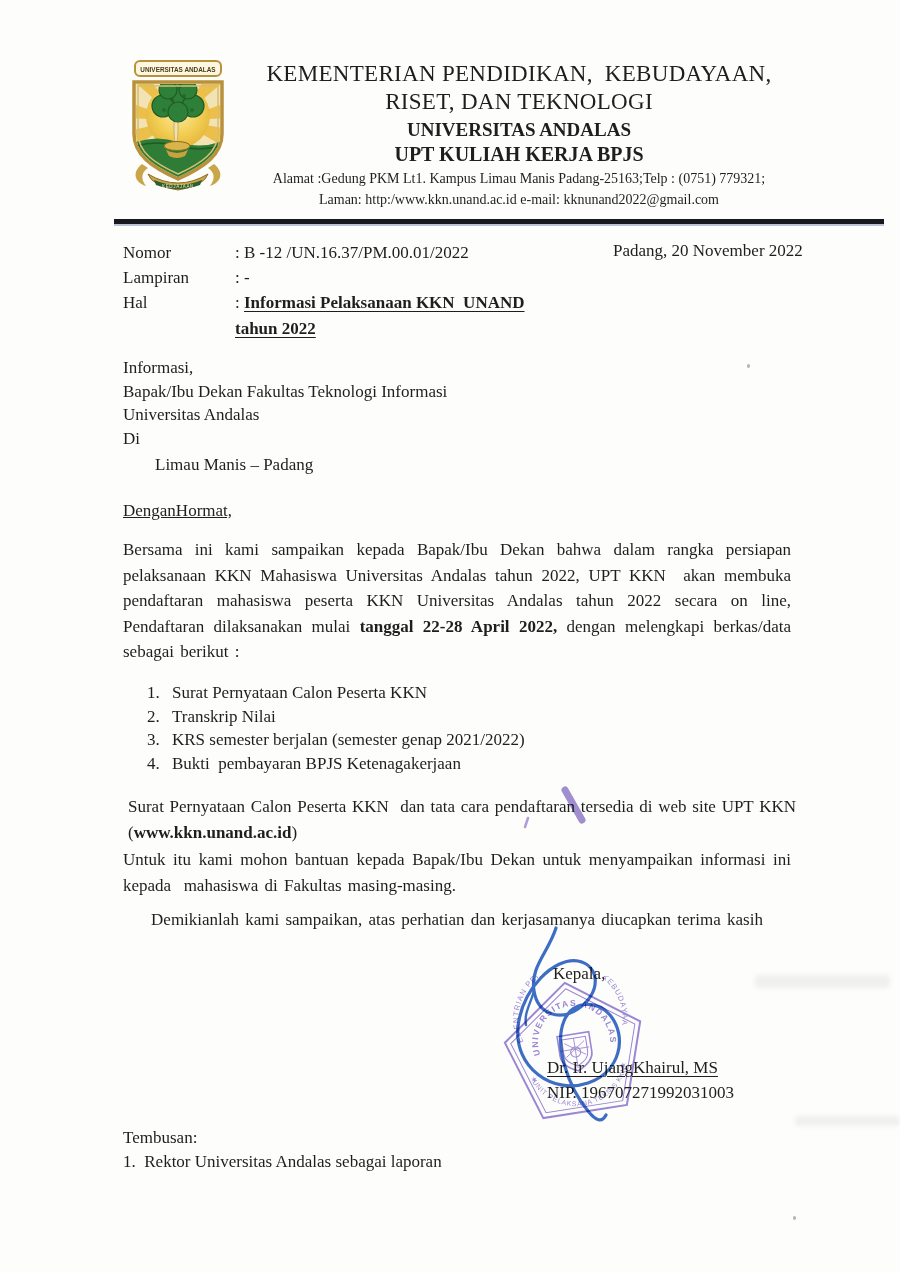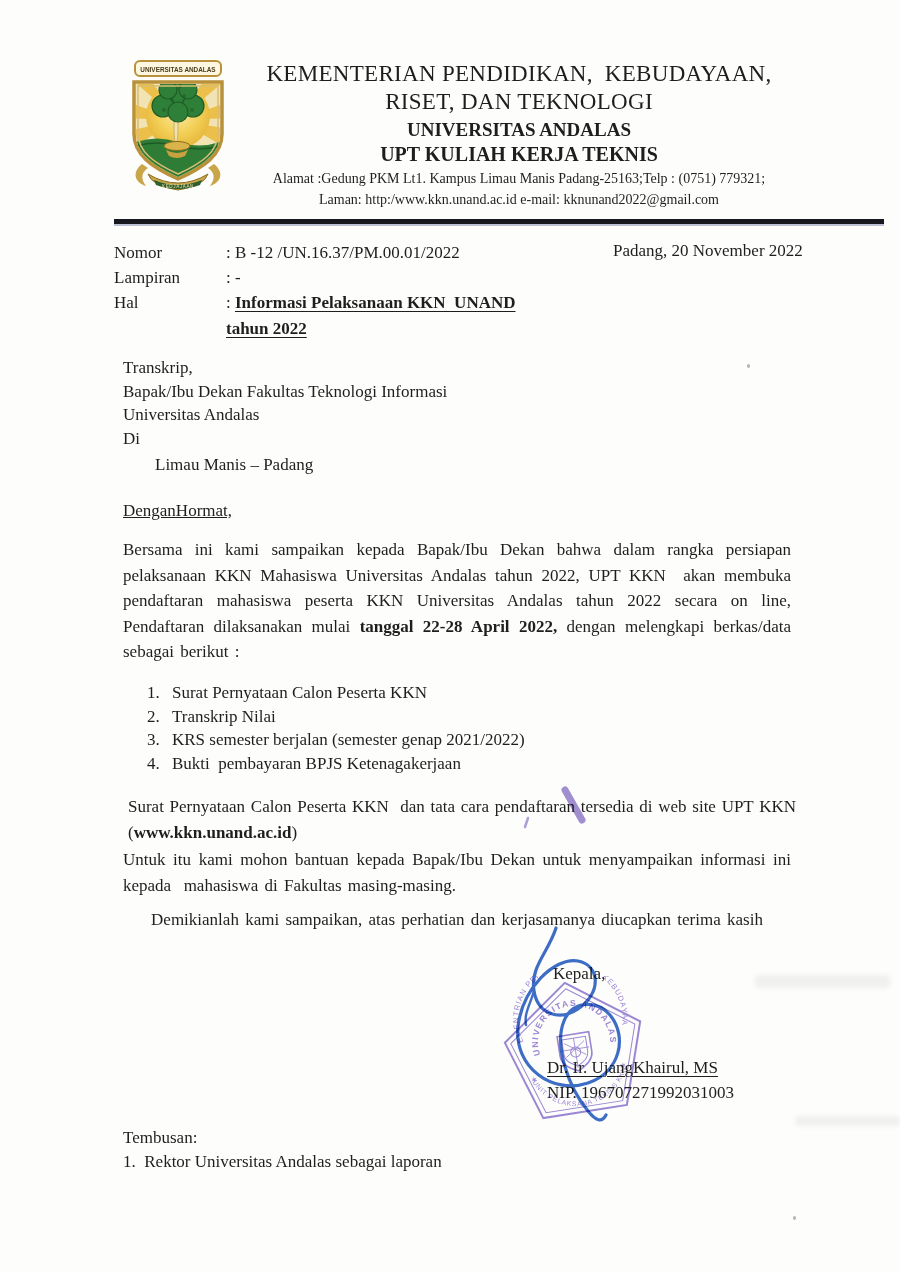--- a/index.html
+++ b/index.html
@@ -16,21 +16,21 @@
   .abs{position:absolute;}
   .prewrap{white-space:pre-wrap;}
   
   .hdr{left:236px; top:60px; width:566px; text-align:center; line-height:1.22;}
   .hdr .l1,.hdr .l2{font-size:23px; letter-spacing:.3px;}
   .hdr .l3{font-size:19px; font-weight:bold; margin-top:2px;}
   .hdr .l4{font-size:20px; font-weight:bold; margin-top:1px;}
   .hdr .addr{font-size:14px; line-height:18px; margin-top:3px;}
   .rule{left:114px; top:219px; width:770px; height:5px; background:var(--c-rule); box-shadow:0 2px 0 rgba(70,80,140,.35);}
   
-  .meta{left:114px; top:240px; width:500px; font-size:17px; line-height:25px;}
+  .meta{left:123px; top:240px; width:500px; font-size:17px; line-height:25px;}
   .meta .row{display:flex;}
   .meta .lab{width:112px; flex:0 0 112px;}
   .halval{font-weight:bold; text-decoration:underline; text-underline-offset:3px;}
   .hal2{margin-left:112px; font-weight:bold; text-decoration:underline; text-underline-offset:3px; line-height:27px;}
   .dateline{left:613px; top:241px; font-size:17px;}
   
   .rcpt{left:123px; top:356px; font-size:17px; line-height:23.5px;}
   .rcpt .ind{margin-left:32px; margin-top:3px;}
   .salut{left:123px; top:501px; font-size:17px;text-decoration:underline;}
   
@@ -121,21 +121,21 @@
       <path d="M32,118 q30,18 60,0 q-4,12 -30,16 q-26,-4 -30,-16 z" fill="#caa64a" stroke="#8a6c22" stroke-width="1"></path>
       <path d="M38,124 q24,10 48,0 l-2,5 q-22,8 -44,0 z" fill="#2c5e2e"></path>
       <text x="62" y="131.5" text-anchor="middle" font-size="4.6" fill="#efe2ae" letter-spacing=".6" font-family="Liberation Sans, sans-serif">KEDJAJAAN</text>
     </g>
   </svg>
 
   <div class="abs hdr">
     <div class="l1 prewrap">KEMENTERIAN PENDIDIKAN,  KEBUDAYAAN,</div>
     <div class="l2">RISET, DAN TEKNOLOGI</div>
     <div class="l3">UNIVERSITAS ANDALAS</div>
-    <div class="l4">UPT KULIAH KERJA TEKNIS</div>
+    <div class="l4">UPT KULIAH KERJA BPJS</div>
     <div class="addr">Alamat :Gedung PKM Lt1. Kampus Limau Manis Padang-25163;Telp : (0751) 779321;</div>
     <div class="addr">Laman: http:/www.kkn.unand.ac.id e-mail: kknunand2022@gmail.com</div>
   </div>
 
   <div class="abs rule"></div>
 
   <div class="abs meta">
     <div class="row">
       <span class="lab">Nomor</span>
       <span class="prewrap">: B -12 /UN.16.37/PM.00.01/2022</span>
@@ -148,21 +148,21 @@
       <span class="lab">Hal</span>
       <span>
         <span class="prewrap">: </span><span class="halval prewrap">Informasi Pelaksanaan KKN  UNAND</span>
       </span>
     </div>
     <div class="hal2" style="width:95px;">tahun 2022</div>
   </div>
   <div class="abs dateline">Padang, 20 November 2022</div>
 
   <div class="abs rcpt">
-    <div>Transkrip,</div>
+    <div>Informasi,</div>
     <div>Bapak/Ibu Dekan Fakultas Teknologi Informasi</div>
     <div>Universitas Andalas</div>
     <div>Di</div>
     <div class="ind">Limau Manis – Padang</div>
   </div>
 
   <div class="abs salut">DenganHormat,</div>
 
   <p class="abs para p1 prewrap" style="margin:0;"><span>Bersama ini kami sampaikan kepada Bapak/Ibu Dekan bahwa dalam rangka persiapan pelaksanaan KKN Mahasiswa Universitas Andalas tahun 2022, UPT KKN  akan membuka pendaftaran mahasiswa peserta KKN Universitas Andalas tahun 2022 secara on line, Pendaftaran dilaksanakan mulai </span><b>tanggal 22-28 April 2022,</b><span> dengan melengkapi berkas/data sebagai berikut :</span></p>
 

